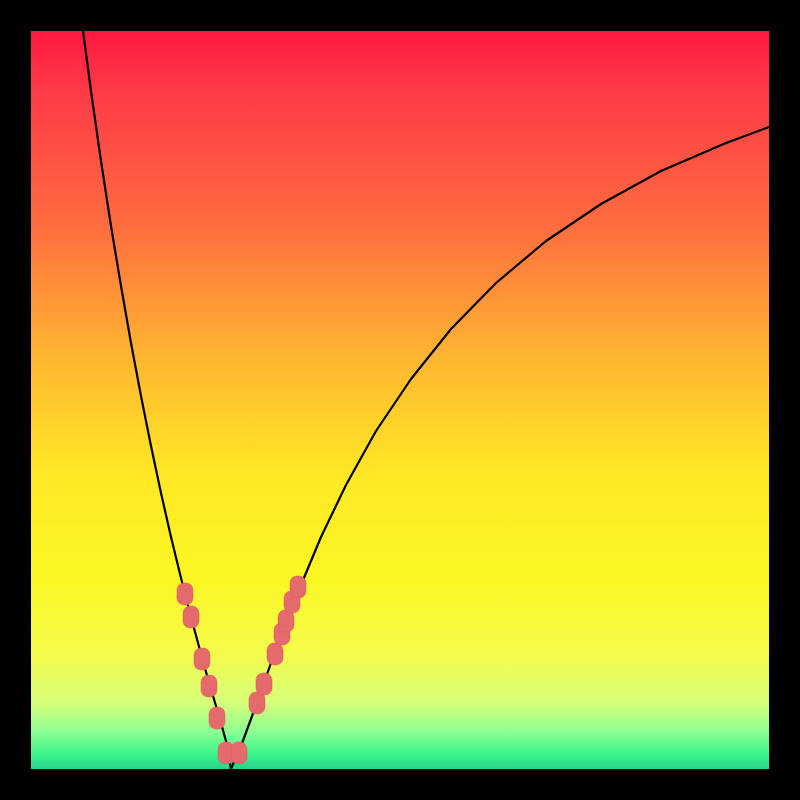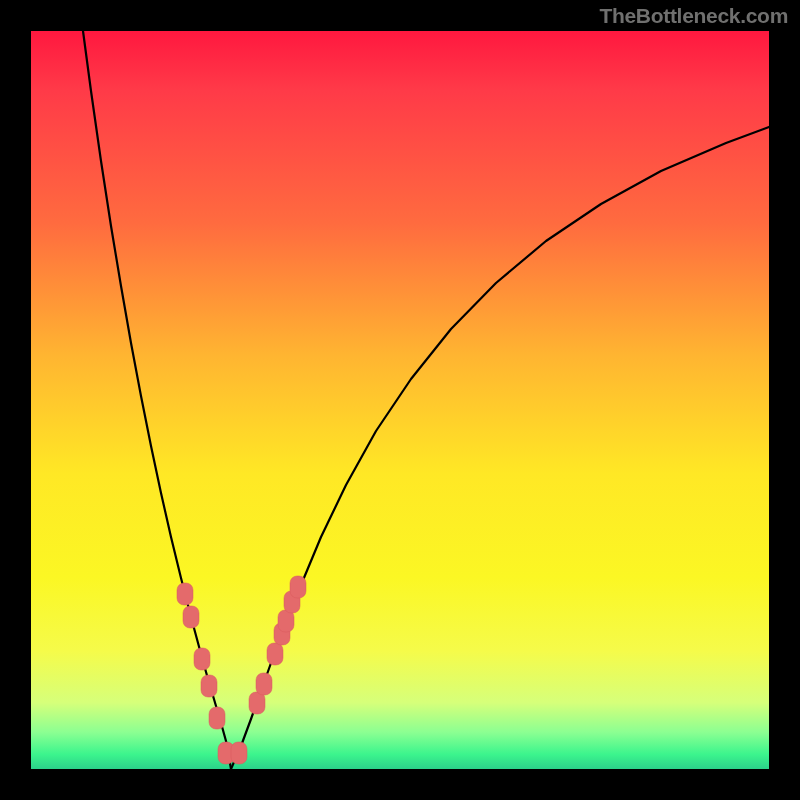--- a/index.html
+++ b/index.html
@@ -81,14 +81,13 @@
         <rect x="218" y="661" width="16" height="22" rx="7" ry="7" fill="#e46a6b" stroke="#d85b5c" stroke-width="0.5"></rect>
         <rect x="225" y="642" width="16" height="22" rx="7" ry="7" fill="#e46a6b" stroke="#d85b5c" stroke-width="0.5"></rect>
         <rect x="236" y="612" width="16" height="22" rx="7" ry="7" fill="#e46a6b" stroke="#d85b5c" stroke-width="0.5"></rect>
         <rect x="243" y="592" width="16" height="22" rx="7" ry="7" fill="#e46a6b" stroke="#d85b5c" stroke-width="0.5"></rect>
         <rect x="247" y="579" width="16" height="22" rx="7" ry="7" fill="#e46a6b" stroke="#d85b5c" stroke-width="0.5"></rect>
         <rect x="253" y="560" width="16" height="22" rx="7" ry="7" fill="#e46a6b" stroke="#d85b5c" stroke-width="0.5"></rect>
         <rect x="259" y="545" width="16" height="22" rx="7" ry="7" fill="#e46a6b" stroke="#d85b5c" stroke-width="0.5"></rect>
       </g>
   </svg>
 
-  <div class="watermark">TheBottleneck.com</div>
 </div>
 
 </body></html>

